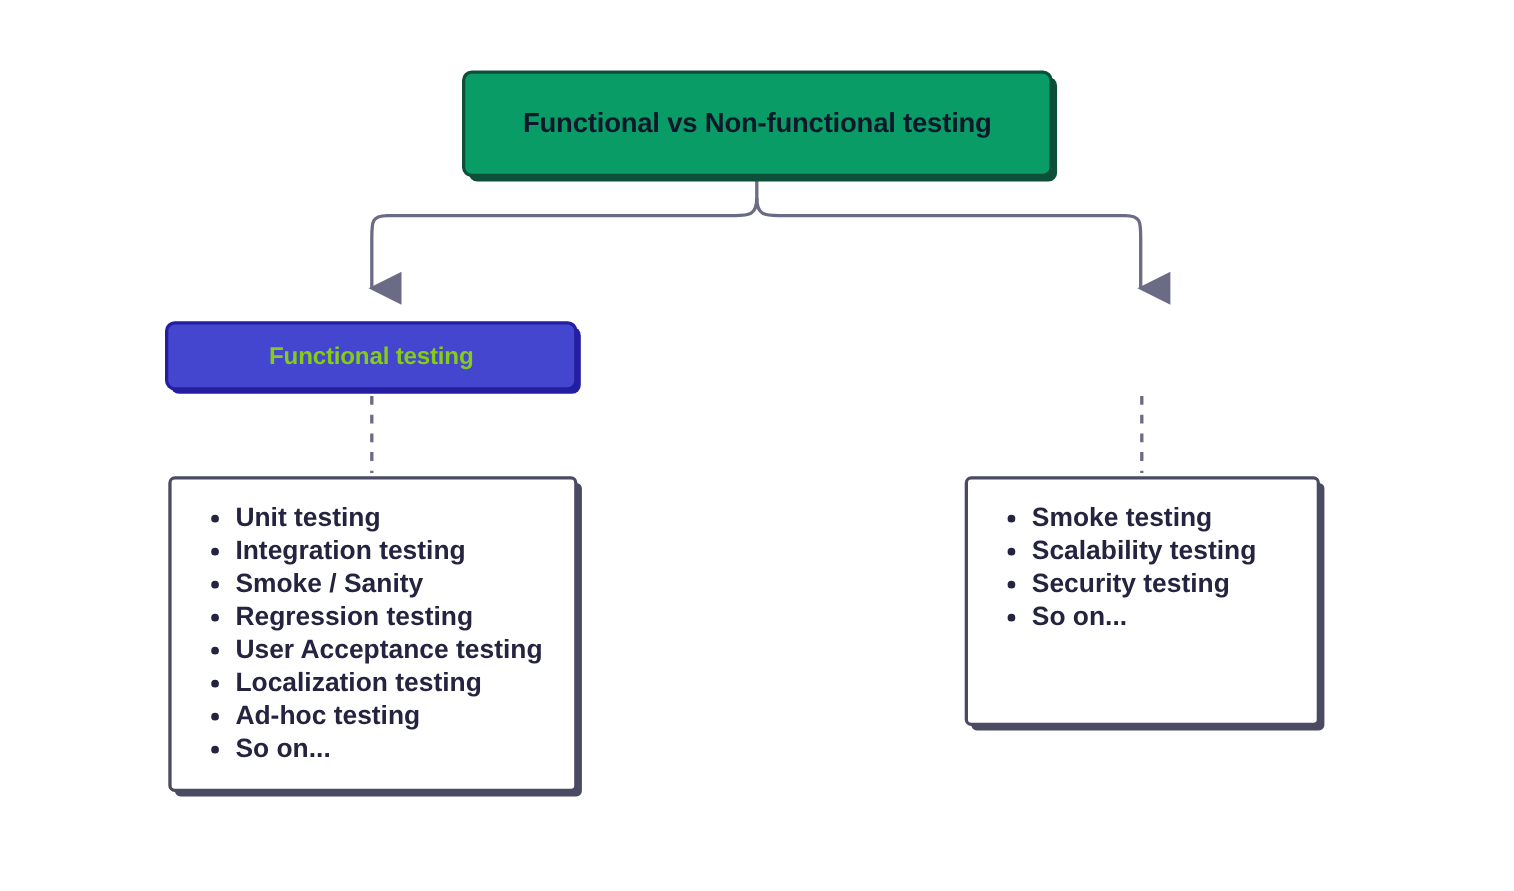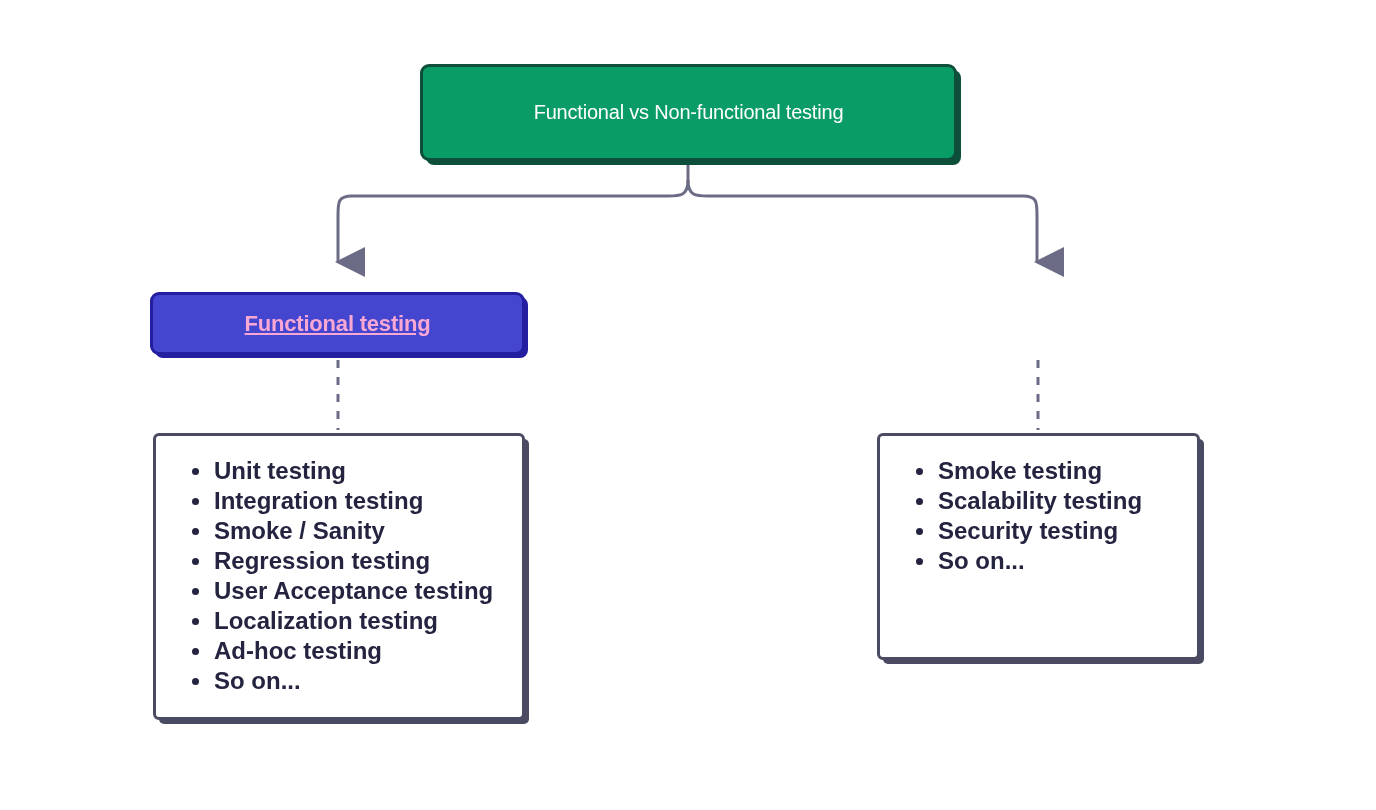--- a/index.html
+++ b/index.html
@@ -38,46 +38,45 @@
     height: 97px;
     background: #0a9c66;
     border: 3px solid #0d4f3a;
     border-radius: 9px;
     box-shadow: 5px 5px 0 -1px #0d4f3a;
     display: flex;
     align-items: center;
     justify-content: center;
   }
   .root-node .node-label {
-    color: #ffffff;
-    font-size: 20px;
-    font-weight: normal;
+    color: #0f172a;
+    font-size: 25px;
+    font-weight: bold;
     letter-spacing: -0.2px;
     white-space: nowrap;
   }
 
   
   .branch-node {
     position: absolute;
     height: 63px;
     background: #4446d0;
     border: 3px solid #241ea0;
     border-radius: 9px;
     box-shadow: 4px 4px 0 -1px #241ea0;
     display: flex;
     align-items: center;
     justify-content: center;
   }
   .branch-node .node-label {
-    color: #f9a8d4;
+    color: #84cc16;
     font-size: 22px;
     font-weight: bold;
     letter-spacing: -0.2px;
     white-space: nowrap;
-    text-decoration: underline;
   }
   #branch-left  { left: 150px;  top: 292px; width: 375px; }
   #branch-right { left: 874px;  top: 292px; width: 328px; }
 
   
   .list-box {
     position: absolute;
     background: #ffffff;
     border: 3px solid #4b4a63;
     border-radius: 6px;

